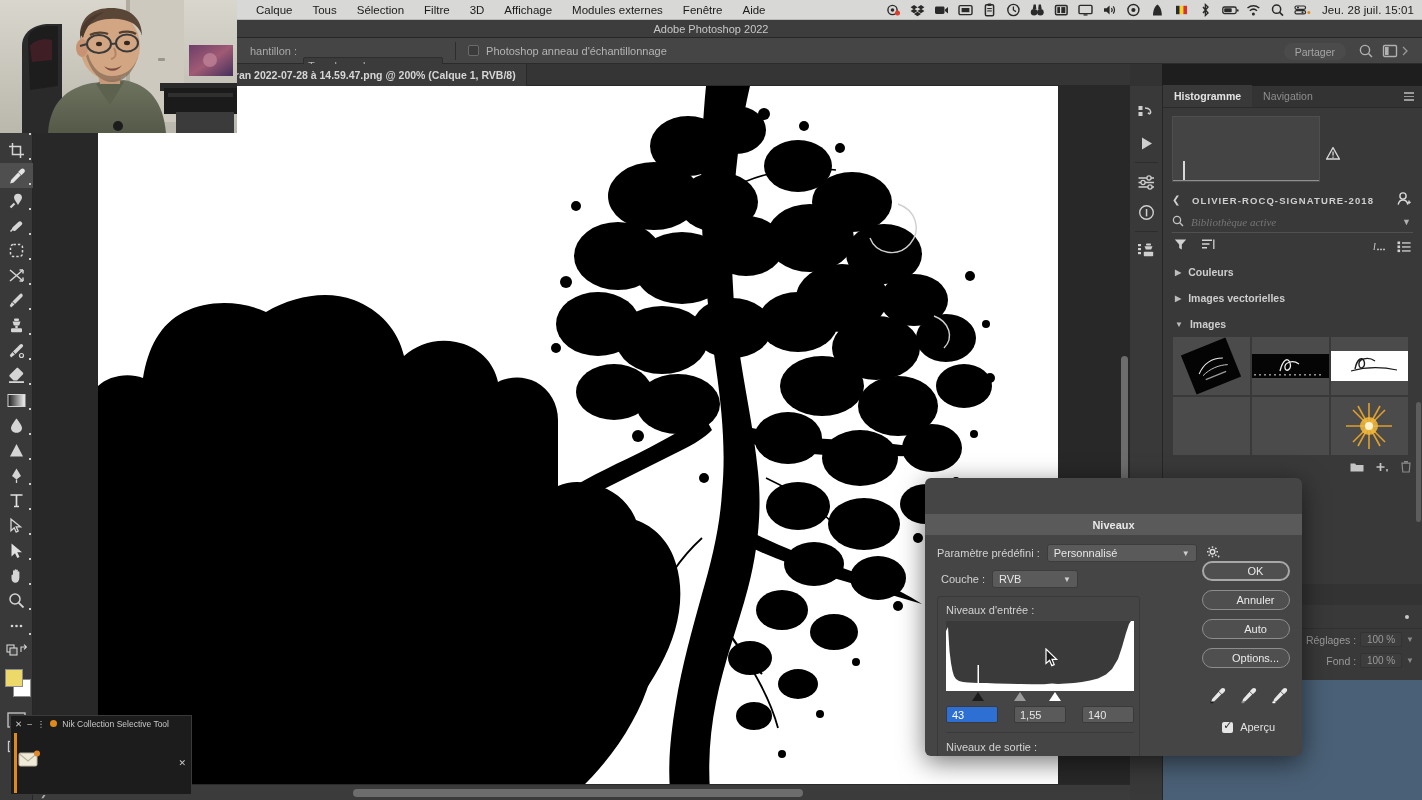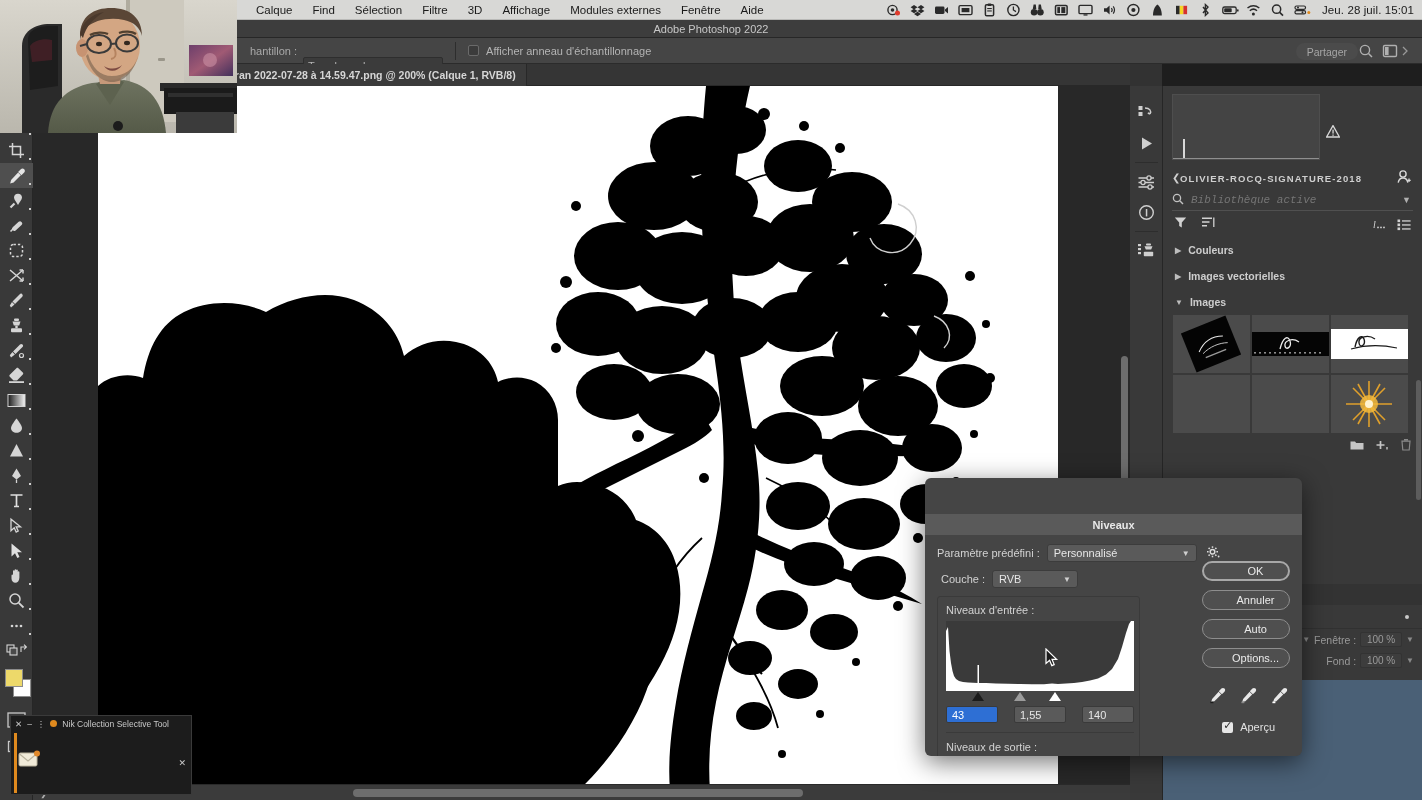--- a/index.html
+++ b/index.html
@@ -44,21 +44,21 @@
     margin-left: 6px; width: 140px; height: 17px; background: #3b3b3b;
     border: 1px solid #2e2e2e; border-radius: 2px; color: #b4b4b4;
     font-size: 11px; display: flex; align-items: center; padding: 0 4px;
     position: relative;
     margin-top: 30px;
   }
   .opt-select .caret { position: absolute; right: 4px; top: 5px; font-size: 8px; color: #8e8e8e; }
   .opt-div { width: 1px; height: 18px; background: #2d2d2d; margin: 0 12px; }
   .opt-check { width: 11px; height: 11px; border: 1px solid #6a6a6a; background: #3b3b3b; border-radius: 2px; margin-right: 7px; }
   .share-btn {
-    position: absolute; right: 64px; top: 5px; height: 17px; padding: 0 11px;
+    position: absolute; right: 76px; top: 5px; height: 17px; padding: 0 11px;
     background: #4b4b4b; border-radius: 9px; color: #a6a6a6; font-size: 10.5px;
     display: flex; align-items: center;
   }
   .opt-ico { position: absolute; top: 5px; width: 16px; height: 16px; }
 
   
   .doctab {
     position: absolute; left: 0; top: 44px; width: 1130px; height: 22px;
     background: #353535; border-bottom: 1px solid #282828;
     display: flex; align-items: center; font-size: 10.5px; color: #d6d6d6;
@@ -131,30 +131,30 @@
   .pmenu { position: absolute; right: 8px; top: 6px; width: 10px; height: 9px; }
   .pmenu span { display: block; height: 1.5px; background: #9a9a9a; margin-bottom: 2px; }
 
   
   .histo-body { height: 82px; background: #393939; position: relative; }
   .histo-box { position: absolute; left: 9px; top: 8px; width: 148px; height: 66px; background: #444444; border: 1px solid #4e4e4e; overflow: hidden; }
   .histo-warn { position: absolute; left: 163px; top: 38px; width: 14px; height: 13px; }
 
   
   .lib-head { height: 20px; display: flex; align-items: center; padding: 0 9px; position: relative; }
-  .lib-name { font-size: 9.5px; color: #cfcfcf; letter-spacing: 1.1px; font-weight: bold; margin-left: 8px; }
+  .lib-name { font-size: 9.5px; color: #cfcfcf; letter-spacing: 1.1px; font-weight: bold; margin-left: 20px; }
   .lib-back { position: absolute; left: 9px; top: 4px; color: #cfcfcf; font-size: 10px; }
   .lib-person { position: absolute; right: 9px; top: 1px; }
   .lib-search {
     height: 22px; margin: 1px 9px 0 9px; border-bottom: 1px solid #505050;
     display: flex; align-items: center; position: relative;
   }
   .lib-search input {
     flex: 1; background: transparent; border: 0; outline: 0; color: #b4b4b4;
-    font-size: 11px; font-style: italic; font-family: Liberation Mono, monospace;
+    font-size: 11px; font-style: italic; font-family: Liberation Serif, serif;
     margin-left: 7px;
   }
   .lib-search .dn { position: absolute; right: 2px; top: 6px; color: #b0b0b0; font-size: 9px; }
   .lib-tools { height: 26px; display: flex; align-items: center; padding: 0 11px; position: relative; }
   .lib-tools .rt { position: absolute; right: 11px; top: 6px; display: flex; gap: 11px; align-items: center; }
   .lib-sect { height: 26px; display: flex; align-items: center; padding-left: 12px; font-size: 10.5px; color: #cdcdcd; font-weight: bold; }
   .lib-sect .arw { margin-right: 7px; font-size: 8px; color: #bdbdbd; display: inline-block; }
   .thumbgrid { display: grid; grid-template-columns: repeat(3, 77px); gap: 2px; padding: 0 10px; }
   .thumb { width: 77px; height: 58px; background: #4b4b4b; display: flex; align-items: center; justify-content: center; overflow: hidden; }
   .lib-foot { height: 24px; position: relative; }
@@ -234,21 +234,21 @@
   .nik-x { position: absolute; right: 5px; top: 27px; font-size: 9px; color: #c9c9c9; }
 </style>
 </head>
 <body>
 
 <div id="root">
 
   <div class="macbar">
     <div class="mitems">
       <div class="mitem">Calque</div>
-      <div class="mitem">Find</div>
+      <div class="mitem">Tous</div>
       <div class="mitem">Sélection</div>
       <div class="mitem">Filtre</div>
       <div class="mitem">3D</div>
       <div class="mitem">Affichage</div>
       <div class="mitem">Modules externes</div>
       <div class="mitem">Fenêtre</div>
       <div class="mitem">Aide</div>
     </div>
     <div class="spacer"></div>
     <div class="tray">
@@ -380,21 +380,21 @@
     </div>
 
     <div class="ps-optionsbar">
       <span class="opt-label">hantillon :</span>
       <div class="opt-select">
         <span>Tous les calques</span>
         <span class="caret">▼</span>
       </div>
       <div class="opt-div"></div>
       <div class="opt-check"></div>
-      <span>Afficher anneau d'échantillonnage</span>
+      <span>Photoshop anneau d'échantillonnage</span>
       <div class="share-btn">
         <span>Partager</span>
       </div>
       <span class="opt-ico" style="right:48px">
         <svg width="16" height="16" viewBox="0 0 16 16">
             <circle cx="7" cy="7" r="4.6" fill="none" stroke="#b0b0b0" stroke-width="1.4"></circle>
             <path d="M10.5 10.5 L14 14" stroke="#b0b0b0" stroke-width="1.5"></path>
           </svg>
       </span>
       <span class="opt-ico" style="right:24px">
@@ -741,20 +741,33 @@
             <rect x="9" y="1.5" width="5" height="2" rx="0.8" fill="#cfcfcf"></rect>
             <path d="M7.5 4.2 L15.5 4.2 L14.2 7.6 L8.8 7.6 Z" fill="#cfcfcf"></path>
             <rect x="6.8" y="9.8" width="9.4" height="4.4" rx="0.8" fill="#cfcfcf"></rect>
           </svg>
       </div>
     </div>
 
     <div class="dock">
 
       <div class="panelgroup">
+        <div class="tabrow">
+          <div class="ptab active">
+              <span>Histogramme</span>
+            </div>
+          <div class="ptab">
+              <span>Navigation</span>
+            </div>
+          <div class="pmenu">
+              <span></span>
+              <span></span>
+              <span></span>
+            </div>
+        </div>
         <div class="histo-body">
           <div class="histo-box">
             <svg width="148" height="66" viewBox="0 0 148 66">
               <rect width="148" height="66" fill="#444444"></rect>
               <rect x="10" y="44" width="2" height="22" fill="#d8d8d8"></rect>
               <rect x="0" y="63" width="148" height="2" fill="#8f8f8f"></rect>
             </svg>
           </div>
           <span class="histo-warn">
             <svg width="14" height="13" viewBox="0 0 14 13">
@@ -938,21 +951,21 @@
           <span><svg width="13" height="13" viewBox="0 0 13 13">
                 <rect x="1.5" y="5" width="10" height="7" rx="1" fill="#a8a8a8"></rect>
                 <path d="M4 5 L4 3 A2.5 2.5 0 0 1 9 3 L9 5" fill="none" stroke="#a8a8a8" stroke-width="1.3"></path>
               </svg></span>
           <span style="position:absolute;right:10px"><svg width="10" height="10" viewBox="0 0 10 10">
                 <circle cx="5" cy="5" r="2" fill="#c9c9c9"></circle>
               </svg></span>
         </div>
         <div class="lay-opac">
           <span class="mini-caret">▼</span>
-          <span>Fenêtre :</span>
+          <span>Réglages :</span>
           <span class="mini-sel">100 %</span>
           <span class="mini-caret">▼</span>
         </div>
         <div class="lay-opac">
           <span>Fond :</span>
           <span class="mini-sel">100 %</span>
           <span class="mini-caret">▼</span>
         </div>
         <div class="layerlist"></div>
 

